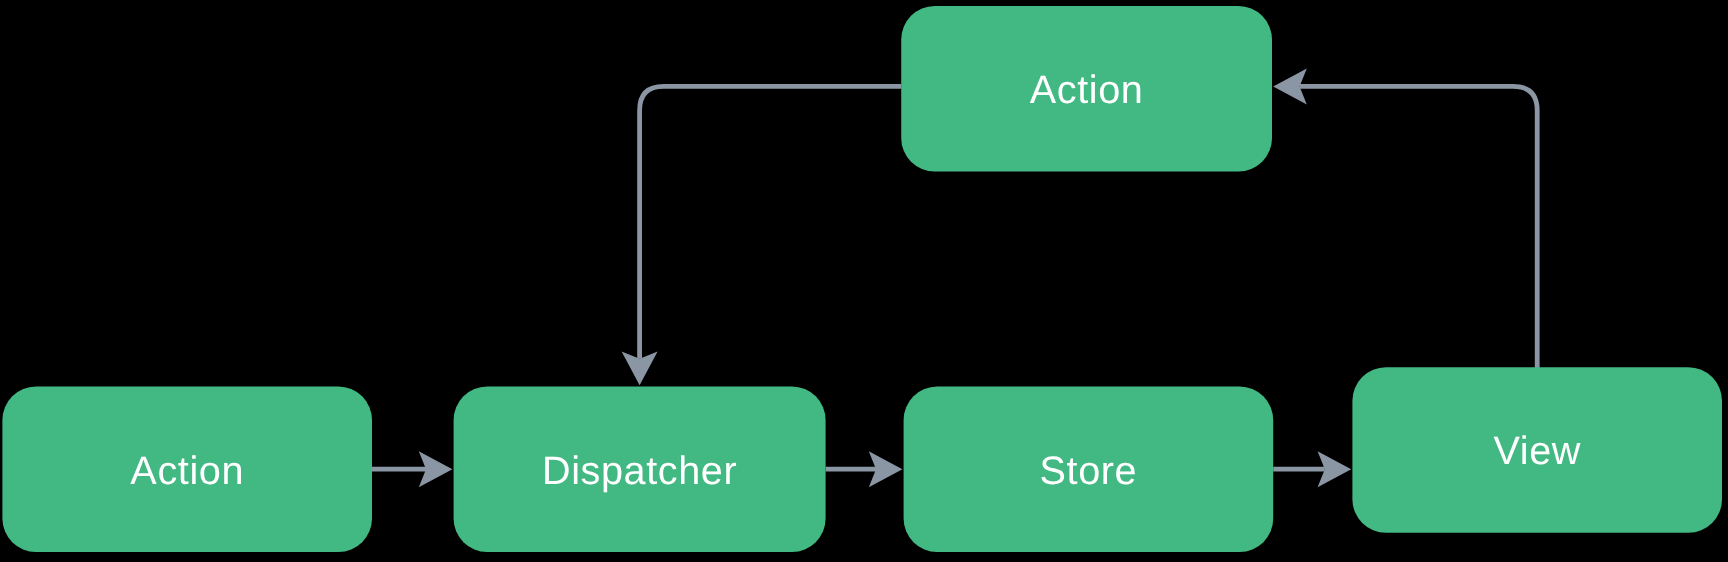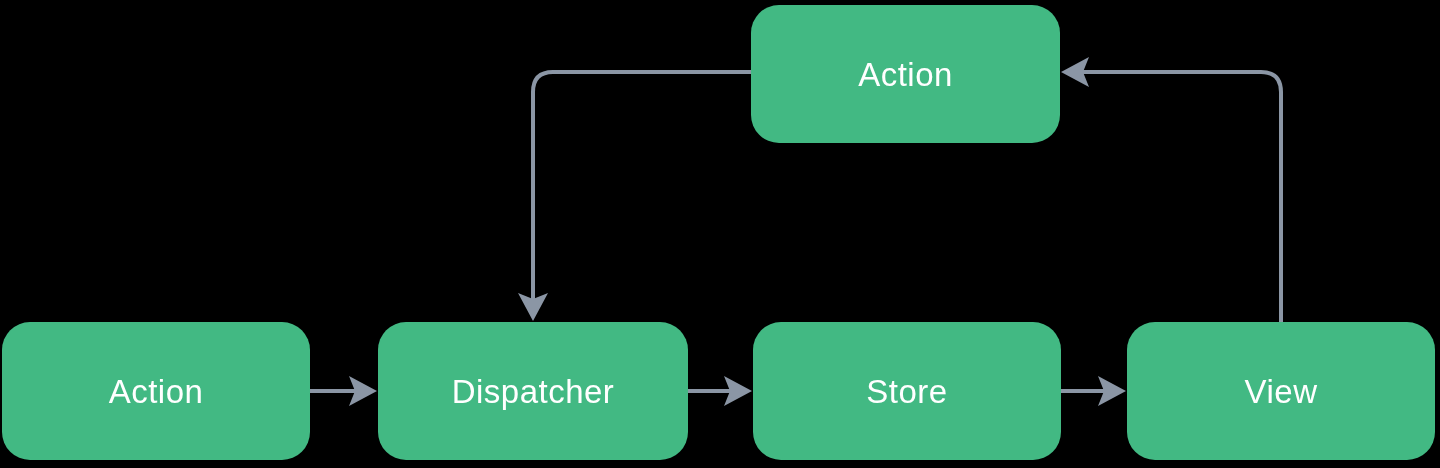--- a/index.html
+++ b/index.html
@@ -51,21 +51,21 @@
     font-size: 33px;
     font-weight: 400;
     letter-spacing: 0.5px;
     line-height: 1;
     user-select: none;
   }
   .node-action-top  { left: 751px;  top: 5px;   width: 309px; height: 138px; }
   .node-action      { left: 2px;    top: 322px; width: 308px; height: 138px; }
   .node-dispatcher  { left: 378px;  top: 322px; width: 310px; height: 138px; }
   .node-store       { left: 753px;  top: 322px; width: 308px; height: 138px; }
-  .node-view        { left: 1127px; top: 322px; width: 308px; height: 138px; }
+  .node-view        { left: 1127px; top: 306px; width: 308px; height: 138px; }
 </style>
 </head>
 <body>
 
 <div class="stage">
 
   <svg class="edges-layer" viewBox="0 0 1440 468" xmlns="http://www.w3.org/2000/svg">
 
     <g>
       <path class="edge-line" d="M 751 72 H 553 Q 533 72 533 92 V 299"></path>

